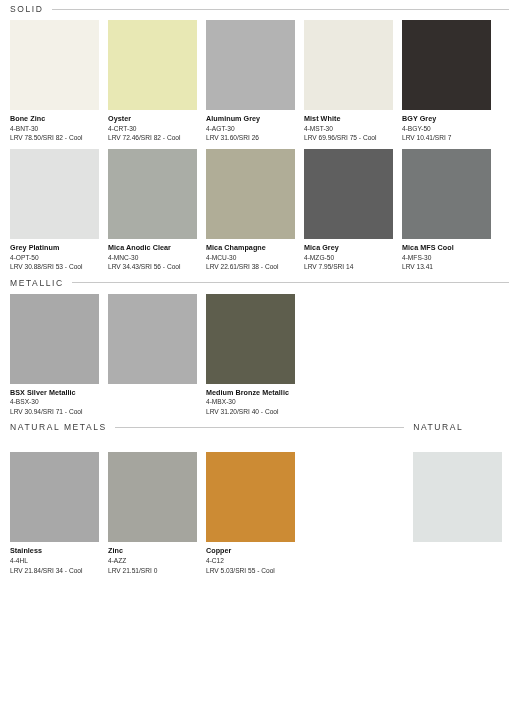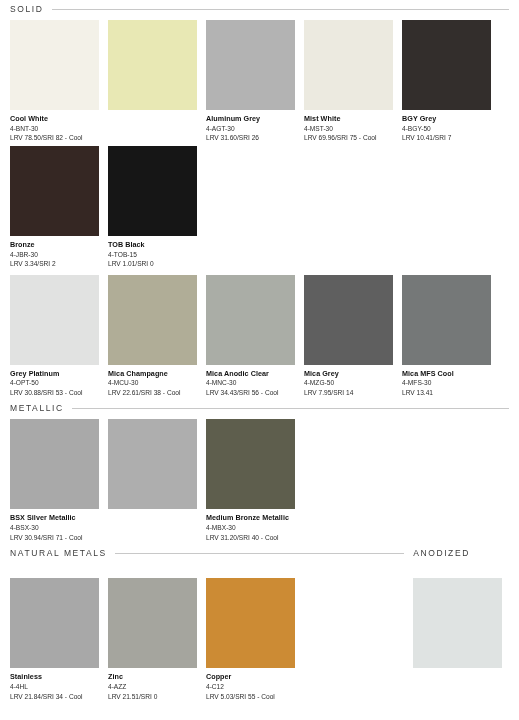--- a/index.html
+++ b/index.html
@@ -100,27 +100,32 @@
 
   <div class="section">
     <div class="section-head">
       <span class="section-title">SOLID</span>
       <span class="section-rule"></span>
     </div>
     <div class="swatch-row">
       <div class="swatch">
         <span class="chip" style="background:#f3f1e8"></span>
         <div class="labels">
-          <div class="nm">Cool White</div>
+          <div class="nm">Bone Zinc</div>
           <div class="code">4-BNT-30</div>
           <div class="lrv">LRV 78.50/SRI 82 - Cool</div>
         </div>
       </div>
       <div class="swatch">
         <span class="chip" style="background:#e8e8b4"></span>
+        <div class="labels">
+          <div class="nm">Oyster</div>
+          <div class="code">4-CRT-30</div>
+          <div class="lrv">LRV 72.46/SRI 82 - Cool</div>
+        </div>
       </div>
       <div class="swatch">
         <span class="chip" style="background:#b3b3b3"></span>
         <div class="labels">
           <div class="nm">Aluminum Grey</div>
           <div class="code">4-AGT-30</div>
           <div class="lrv">LRV 31.60/SRI 26</div>
         </div>
       </div>
       <div class="swatch">
@@ -133,64 +138,46 @@
       </div>
       <div class="swatch">
         <span class="chip" style="background:#332e2c"></span>
         <div class="labels">
           <div class="nm">BGY Grey</div>
           <div class="code">4-BGY-50</div>
           <div class="lrv">LRV 10.41/SRI 7</div>
         </div>
       </div>
     </div>
-    <div class="swatch-row" style="margin-top:3px">
-      <div class="swatch">
-        <span class="chip" style="background:#352723"></span>
-        <div class="labels">
-          <div class="nm">Bronze</div>
-          <div class="code">4-JBR-30</div>
-          <div class="lrv">LRV 3.34/SRI 2</div>
-        </div>
-      </div>
-      <div class="swatch">
-        <span class="chip" style="background:#161616"></span>
-        <div class="labels">
-          <div class="nm">TOB Black</div>
-          <div class="code">4-TOB-15</div>
-          <div class="lrv">LRV 1.01/SRI 0</div>
-        </div>
-      </div>
-    </div>
   </div>
 
   <div class="section">
     <div class="swatch-row">
       <div class="swatch">
         <span class="chip" style="background:#e1e2e1"></span>
         <div class="labels">
           <div class="nm">Grey Platinum</div>
           <div class="code">4-OPT-50</div>
           <div class="lrv">LRV 30.88/SRI 53 - Cool</div>
         </div>
       </div>
       <div class="swatch">
+        <span class="chip" style="background:#aaada6"></span>
+        <div class="labels">
+          <div class="nm">Mica Anodic Clear</div>
+          <div class="code">4-MNC-30</div>
+          <div class="lrv">LRV 34.43/SRI 56 - Cool</div>
+        </div>
+      </div>
+      <div class="swatch">
         <span class="chip" style="background:#b0ad97"></span>
         <div class="labels">
           <div class="nm">Mica Champagne</div>
           <div class="code">4-MCU-30</div>
           <div class="lrv">LRV 22.61/SRI 38 - Cool</div>
-        </div>
-      </div>
-      <div class="swatch">
-        <span class="chip" style="background:#aaada6"></span>
-        <div class="labels">
-          <div class="nm">Mica Anodic Clear</div>
-          <div class="code">4-MNC-30</div>
-          <div class="lrv">LRV 34.43/SRI 56 - Cool</div>
         </div>
       </div>
       <div class="swatch">
         <span class="chip" style="background:#5f5f5f"></span>
         <div class="labels">
           <div class="nm">Mica Grey</div>
           <div class="code">4-MZG-50</div>
           <div class="lrv">LRV 7.95/SRI 14</div>
         </div>
       </div>
@@ -262,21 +249,21 @@
             <div class="nm">Copper</div>
             <div class="code">4-C12</div>
             <div class="lrv">LRV 5.03/SRI 55 - Cool</div>
           </div>
         </div>
       </div>
     </div>
 
     <div class="split-right">
       <div class="section-head">
-        <span class="section-title">ANODIZED</span>
+        <span class="section-title">NATURAL</span>
       </div>
       <div class="swatch-row">
         <div class="swatch">
           <span class="chip" style="background:#dfe3e2"></span>
         </div>
       </div>
     </div>
   </div>
 
 </div>

